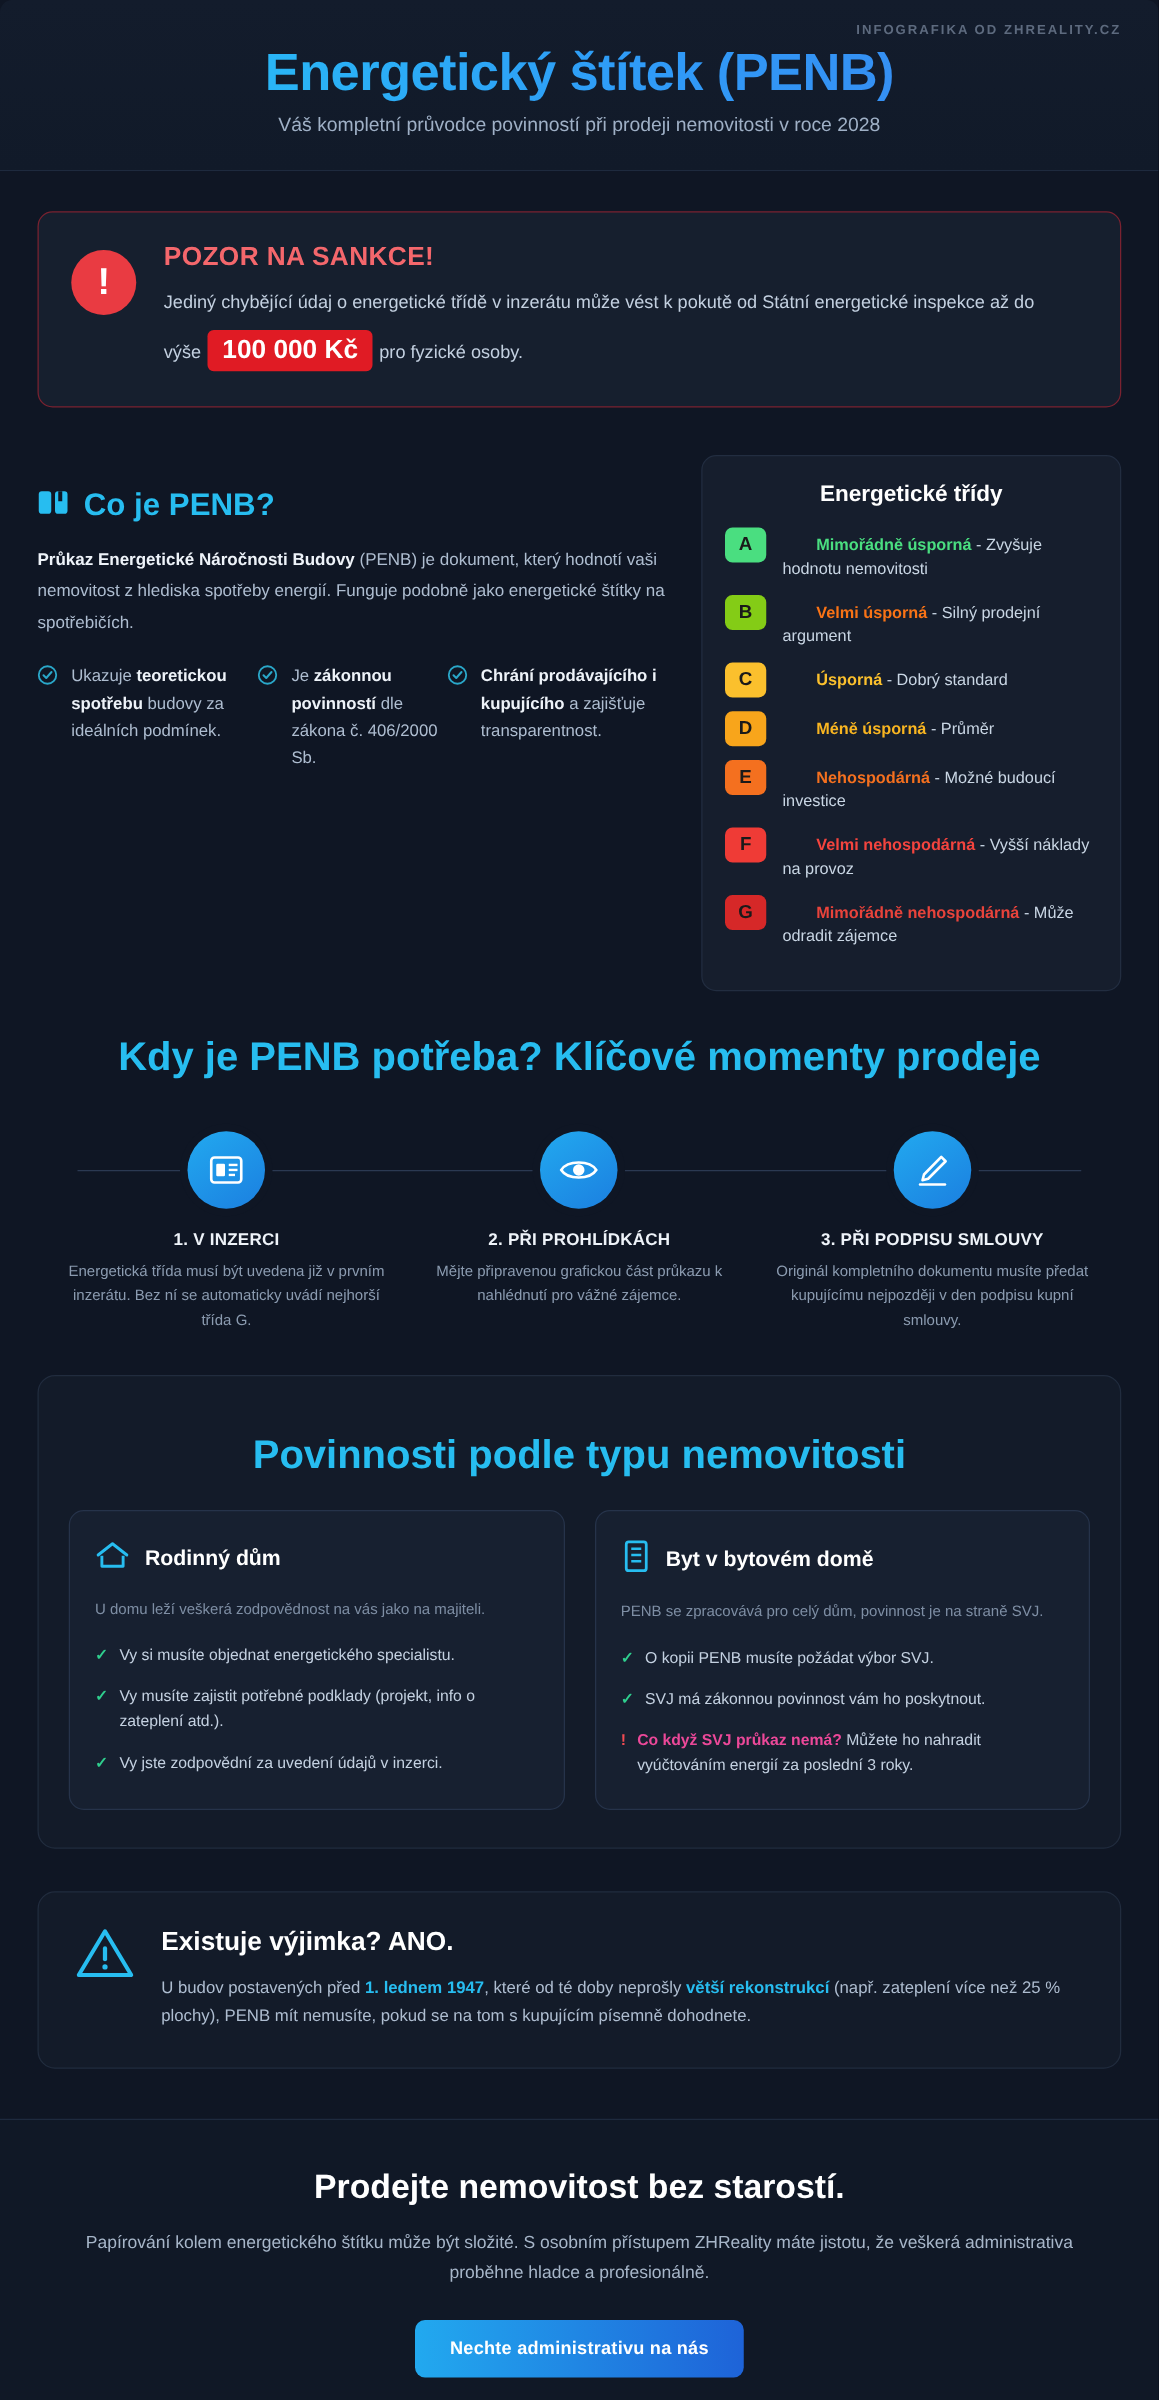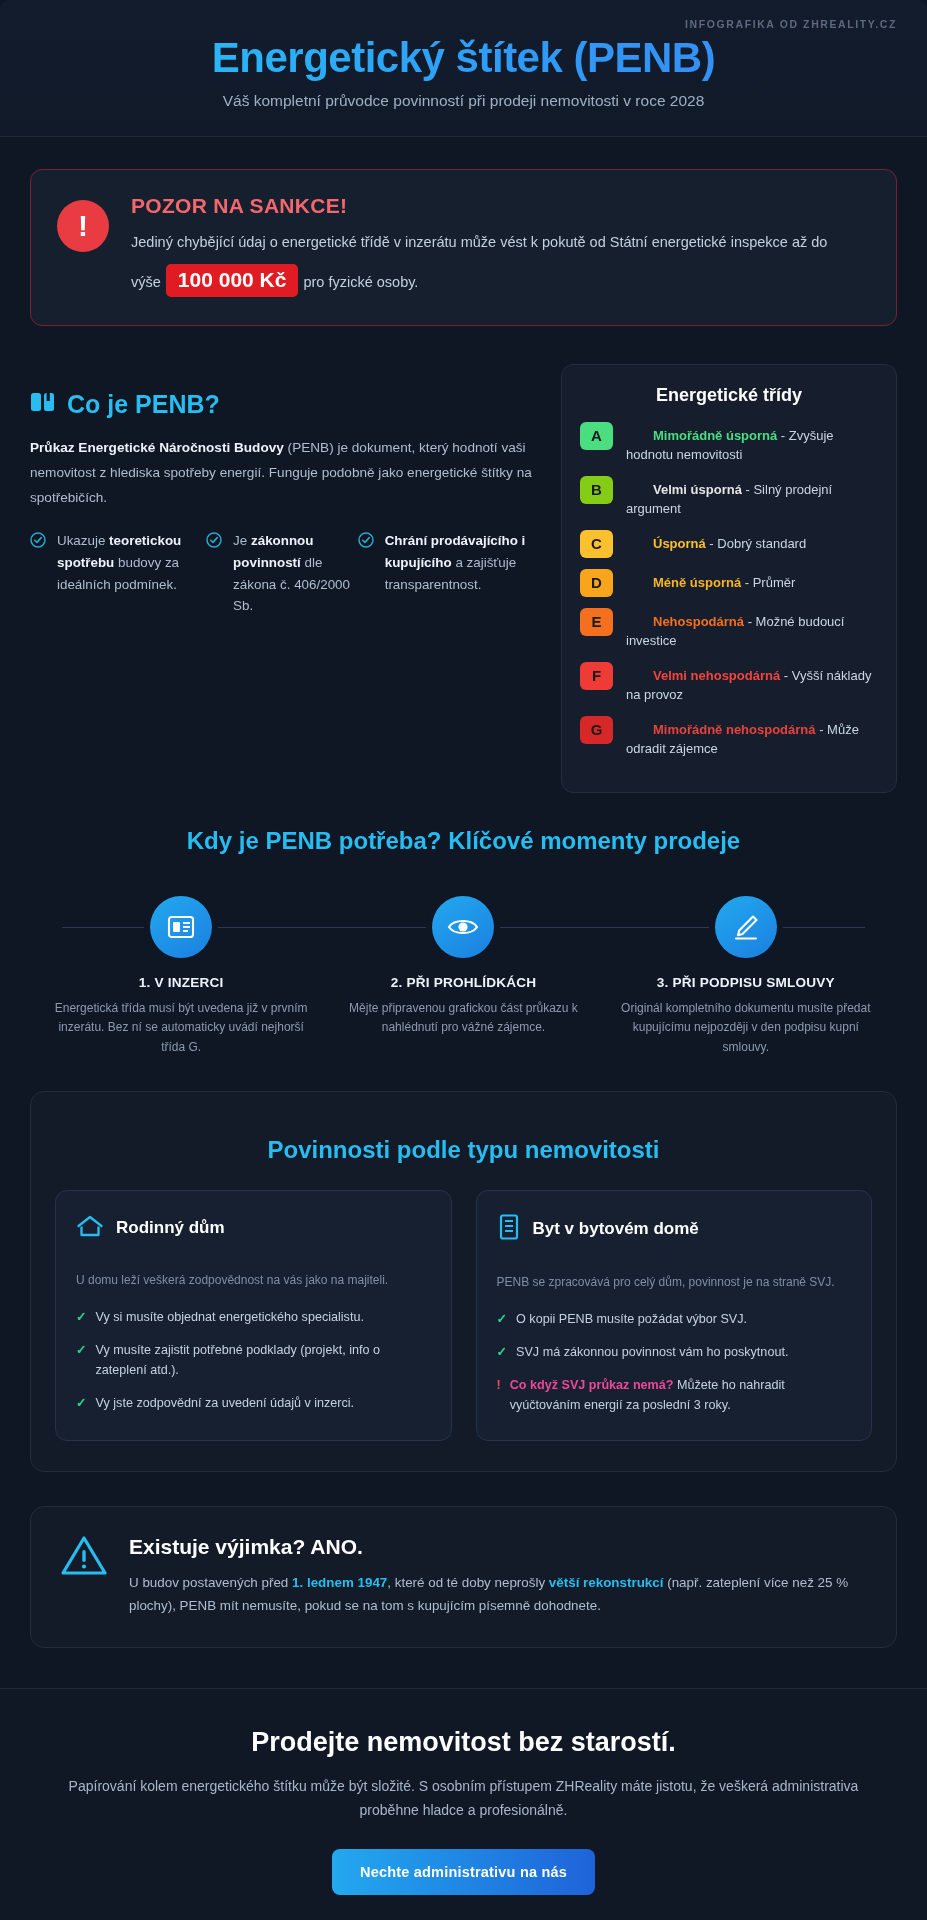--- a/index.html
+++ b/index.html
@@ -46,21 +46,21 @@
   .sub {
     margin-top: 10px;
     font-size: 15.5px;
     color: #9fb0c6;
   }
 
   
   .wrap { padding: 0 30px; }
   .section-title {
     text-align: center;
-    font-size: 24px;
+    font-size: 32px;
     font-weight: bold;
     color: #27bdf0;
     margin: 34px 0 26px;
   }
 
   
   .sanction {
     margin: 32px 0 0;
     border: 1px solid #7a2230;
     background: #161f2e;
@@ -207,21 +207,21 @@
   .duty-grid { display: flex; gap: 24px; }
   .duty {
     flex: 1 1 0;
     background: #172030;
     border: 1px solid #26334a;
     border-radius: 12px;
     padding: 22px 20px 24px;
   }
   .duty-head { display: flex; align-items: center; gap: 12px; }
   .duty-title { font-size: 17px; font-weight: bold; color: #fff; }
-  .duty-note { margin-top: 28px; font-size: 12px; line-height: 1.6; color: #7e8ea4; }
+  .duty-note { margin-top: 16px; font-size: 12px; line-height: 1.6; color: #7e8ea4; }
   .duty-list { margin-top: 18px; display: flex; flex-direction: column; gap: 13px; }
   .duty-item { display: flex; gap: 9px; font-size: 12.6px; line-height: 1.58; color: #c4d1e1; }
   .tick { color: #2fcf8e; font-weight: bold; flex: 0 0 auto; }
   .bang { color: #f04b52; font-weight: bold; flex: 0 0 auto; }
   .duty-item b { color: #ec4899; }
 
   
   .exception {
     margin-top: 34px;
     background: #131b29;
@@ -338,21 +338,21 @@
       <div class="col-right">
         <div class="classcard">
           <h3>Energetické třídy</h3>
           <div id="class-rows">
               <div class="crow">
                 <div class="cbadge" style="background:#4ade80">A</div>
                 <div class="ctext"><span class="nm" style="color:#4ade80">Mimořádně úsporná</span> - Zvyšuje hodnotu nemovitosti</div>
               </div>
               <div class="crow">
                 <div class="cbadge" style="background:#84cc16">B</div>
-                <div class="ctext"><span class="nm" style="color:#e5e5e5">Velmi úsporná</span> - Silný prodejní argument</div>
+                <div class="ctext"><span class="nm" style="color:#f97316">Velmi úsporná</span> - Silný prodejní argument</div>
               </div>
               <div class="crow">
                 <div class="cbadge" style="background:#fbc02d">C</div>
                 <div class="ctext"><span class="nm" style="color:#fbc02d">Úsporná</span> - Dobrý standard</div>
               </div>
               <div class="crow">
                 <div class="cbadge" style="background:#f8a51b">D</div>
                 <div class="ctext"><span class="nm" style="color:#f8b521">Méně úsporná</span> - Průměr</div>
               </div>
               <div class="crow">

